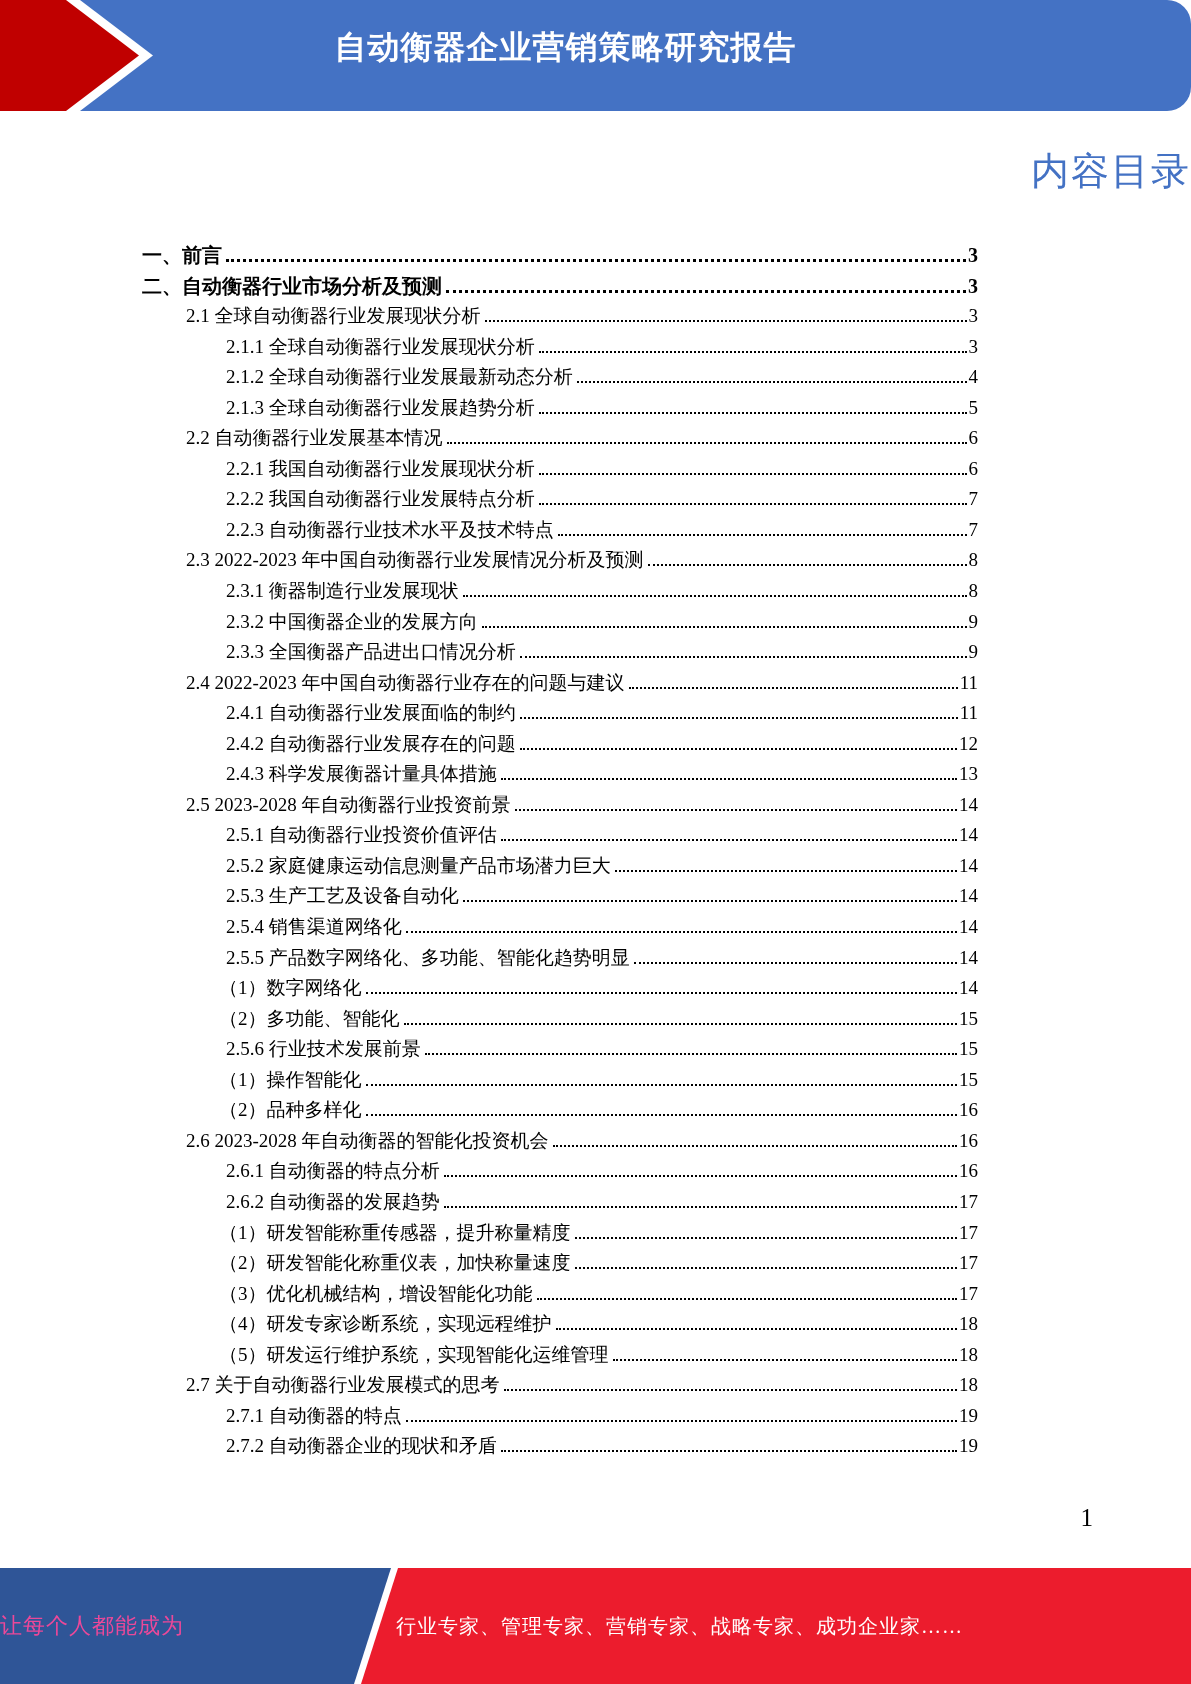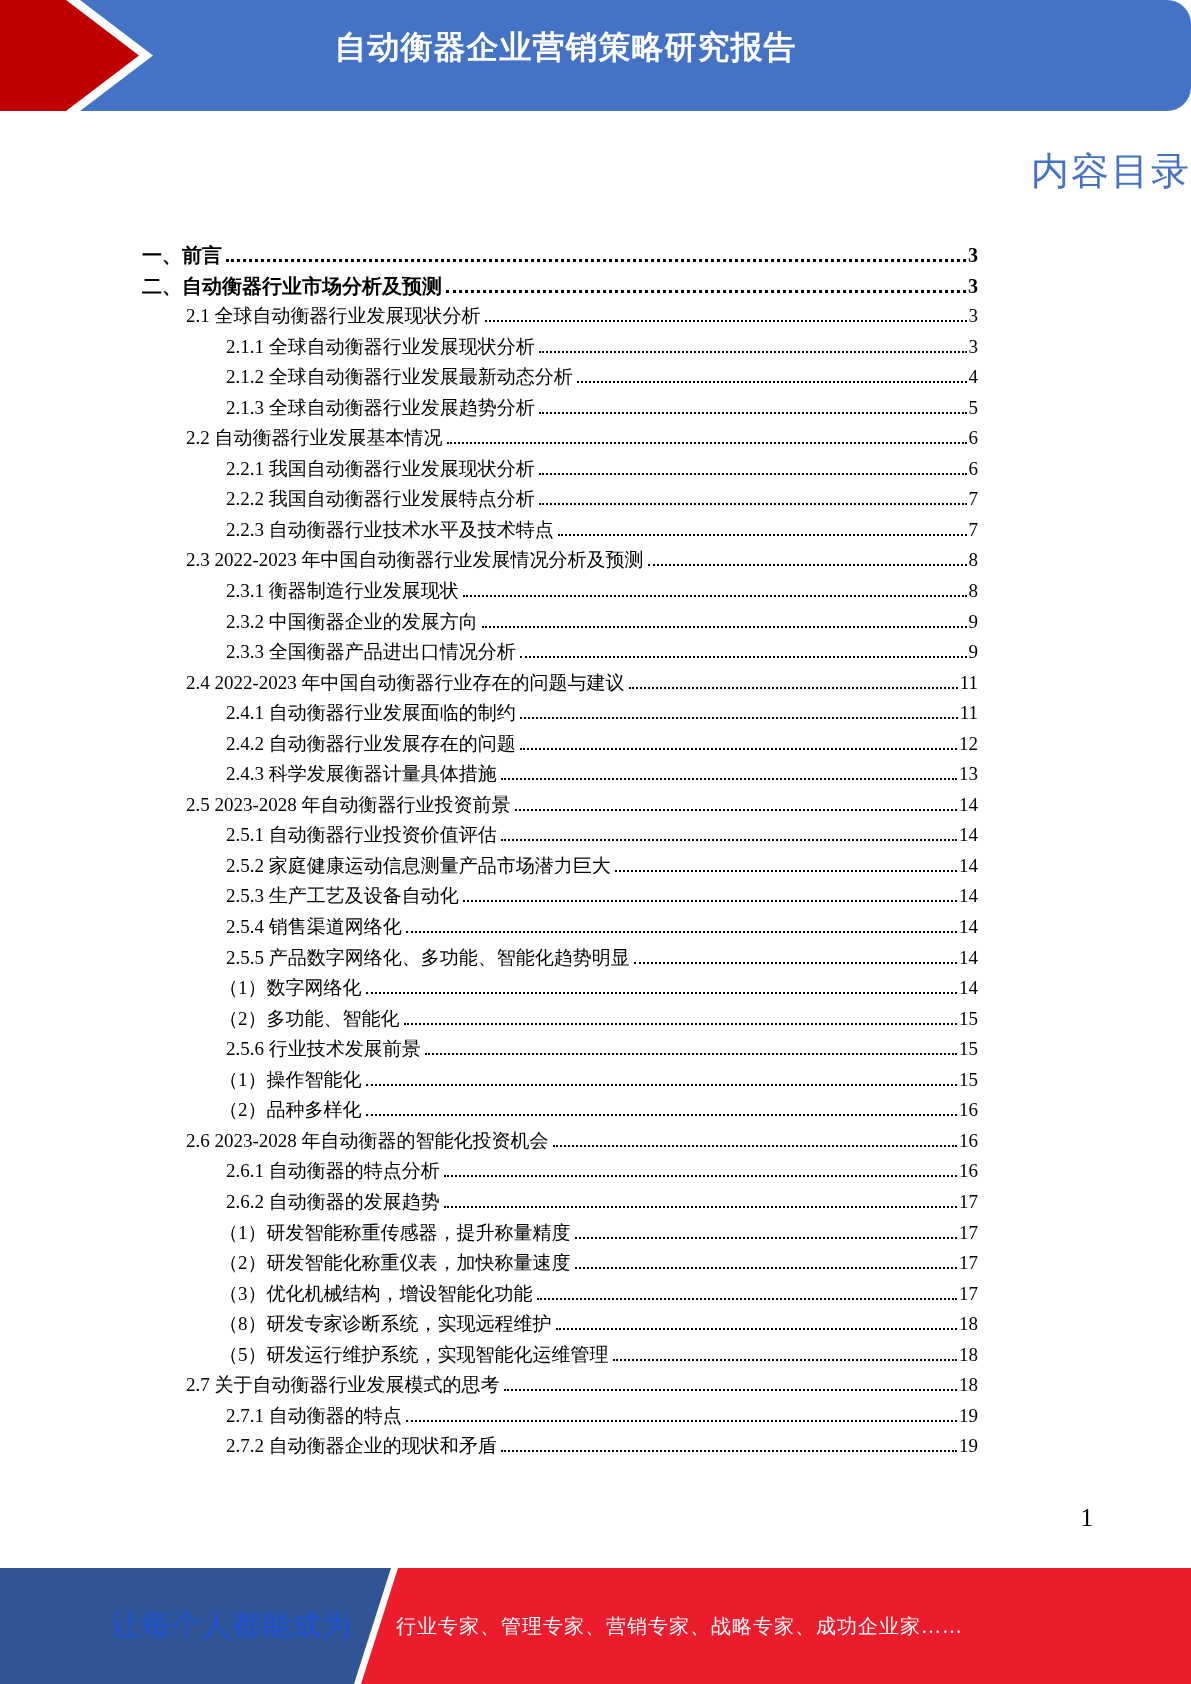--- a/index.html
+++ b/index.html
@@ -113,23 +113,22 @@
     position: absolute; inset: 0;
     background: var(--footer-blue, #2F5597);
     clip-path: polygon(0 0, 391px 0, 354px 100%, 0 100%);
   }
   .footer-left {
     position: absolute;
     left: 0;
     width: 352px;
     top: 50%;
     transform: translateY(-50%);
-    text-align: right;
-    color: #1d4ed8;
-    font-size: 29px;
+    color: #ec4899;
+    font-size: 22px;
     letter-spacing: 1px;
     font-family: "Liberation Serif", serif;
   }
   .footer-right {
     position: absolute;
     left: 396px;
     top: 50%;
     transform: translateY(-50%);
     color: #fff;
     font-size: 20px;
@@ -323,21 +322,21 @@
         <span class="toc-text">（2）研发智能化称重仪表，加快称量速度</span>
         <span class="dots"></span>
         <span class="toc-page">17</span>
       </div>
       <div class="toc-row lv3">
         <span class="toc-text">（3）优化机械结构，增设智能化功能</span>
         <span class="dots"></span>
         <span class="toc-page">17</span>
       </div>
       <div class="toc-row lv3">
-        <span class="toc-text">（8）研发专家诊断系统，实现远程维护</span>
+        <span class="toc-text">（4）研发专家诊断系统，实现远程维护</span>
         <span class="dots"></span>
         <span class="toc-page">18</span>
       </div>
       <div class="toc-row lv3">
         <span class="toc-text">（5）研发运行维护系统，实现智能化运维管理</span>
         <span class="dots"></span>
         <span class="toc-page">18</span>
       </div>
       <div class="toc-row lv1">
         <span class="toc-text">2.7 关于自动衡器行业发展模式的思考</span>

